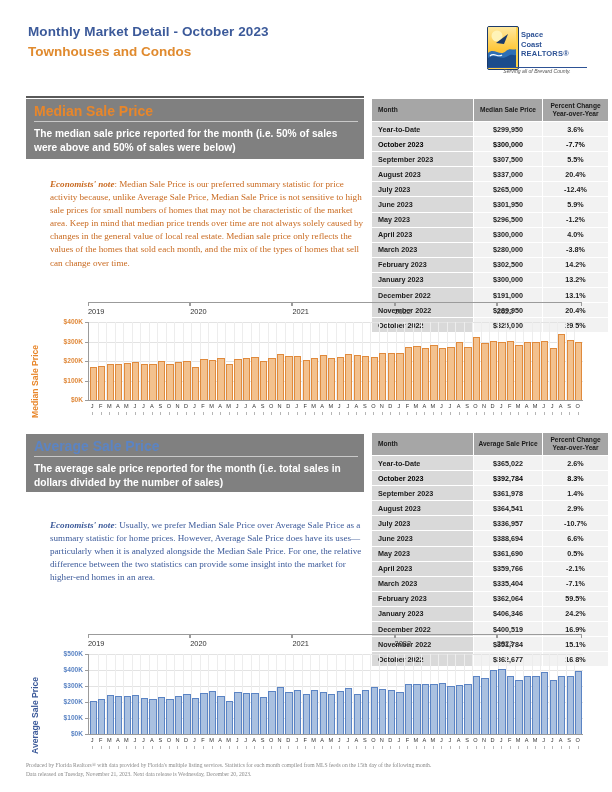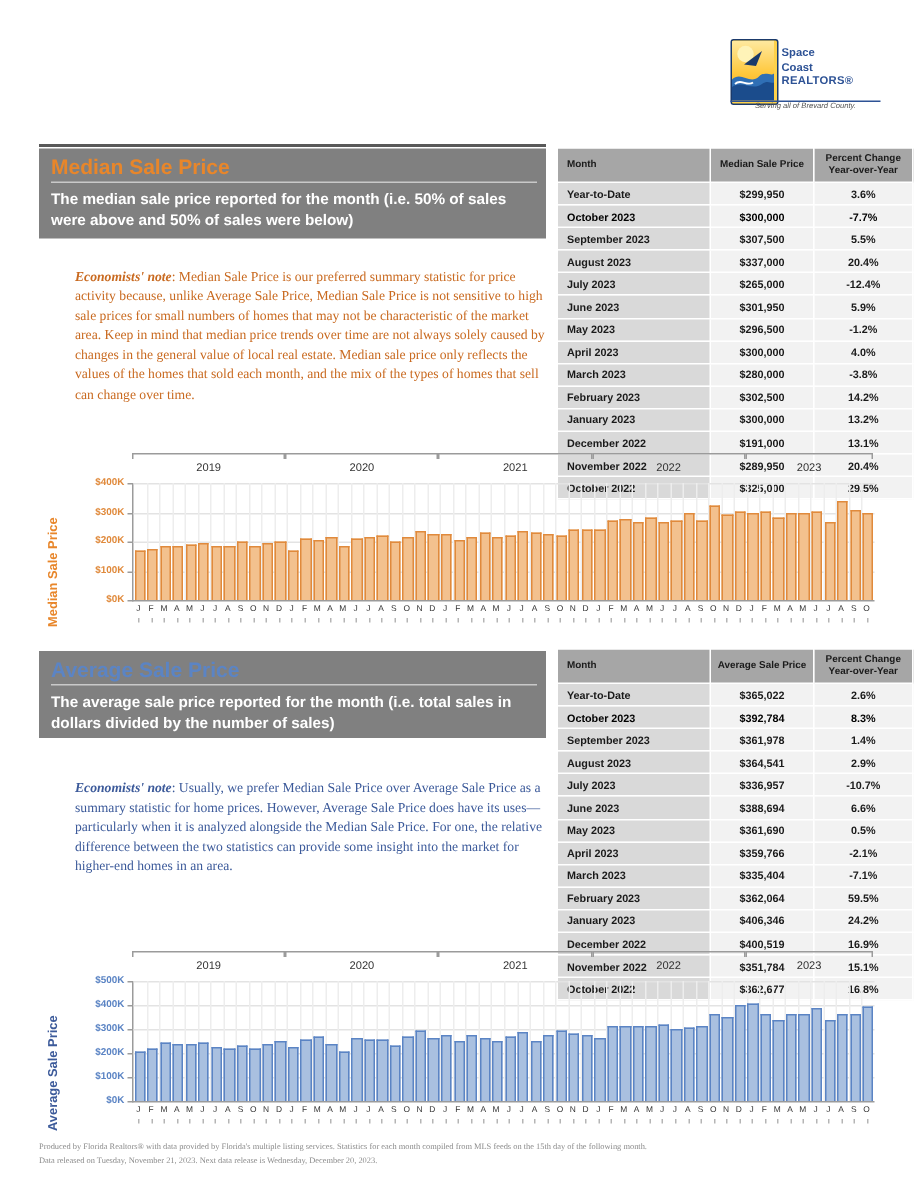--- a/index.html
+++ b/index.html
@@ -54,33 +54,35 @@
   
   .chart{position:absolute;}
   .yaxis-title{position:absolute;font-size:8.6px;font-weight:700;transform:rotate(-90deg);transform-origin:left top;white-space:nowrap;}
   .plot{position:absolute;border-left:1px solid #9b9b9b;border-bottom:1px solid #9b9b9b;box-sizing:content-box;}
   .gridline{position:absolute;left:0;height:1px;background:#e3e3e3;}
   .vline{position:absolute;top:0;width:1px;background:#ededed;}
   .ylab{position:absolute;right:0;font-size:6.6px;font-weight:700;text-align:right;white-space:nowrap;}
   .bar{position:absolute;bottom:0;}
   .mlab{position:absolute;font-size:5.6px;color:#333;text-align:center;}
   .tick{position:absolute;width:1px;background:#9b9b9b;}
-  .yearband{position:absolute;font-size:7.4px;color:#333;text-align:center;}
+  .yearband{position:absolute;font-size:7.4px;color:#333;}
   .ybracket{position:absolute;height:4px;border-left:1px solid #9b9b9b;border-right:1px solid #9b9b9b;border-top:1px solid #9b9b9b;box-sizing:border-box;}
 
   
   .footer{position:absolute;left:26px;top:761px;width:560px;font-size:5.6px;color:#8a8a8a;line-height:1.65;font-family:"Liberation Serif", serif;}
   .hr-top{position:absolute;left:26px;top:96px;width:338px;height:2px;background:#595959;}
 </style>
 </head>
 <body>
 
 <div class="page">
 
   <div class="header">
+    <div class="h-title">Monthly Market Detail - October 2023</div>
+    <div class="h-sub">Townhouses and Condos</div>
   </div>
 
   <div class="logo">
     <div class="logo-mark">
       <svg width="28" height="40" viewBox="0 0 28 40">
         <defs>
           <linearGradient id="sky" x1="0" y1="0" x2="0" y2="1">
             <stop offset="0%" stop-color="#FFE9A0"></stop>
               <stop offset="55%" stop-color="#FFC83C"></stop>
               <stop offset="100%" stop-color="#F6A21E"></stop>

